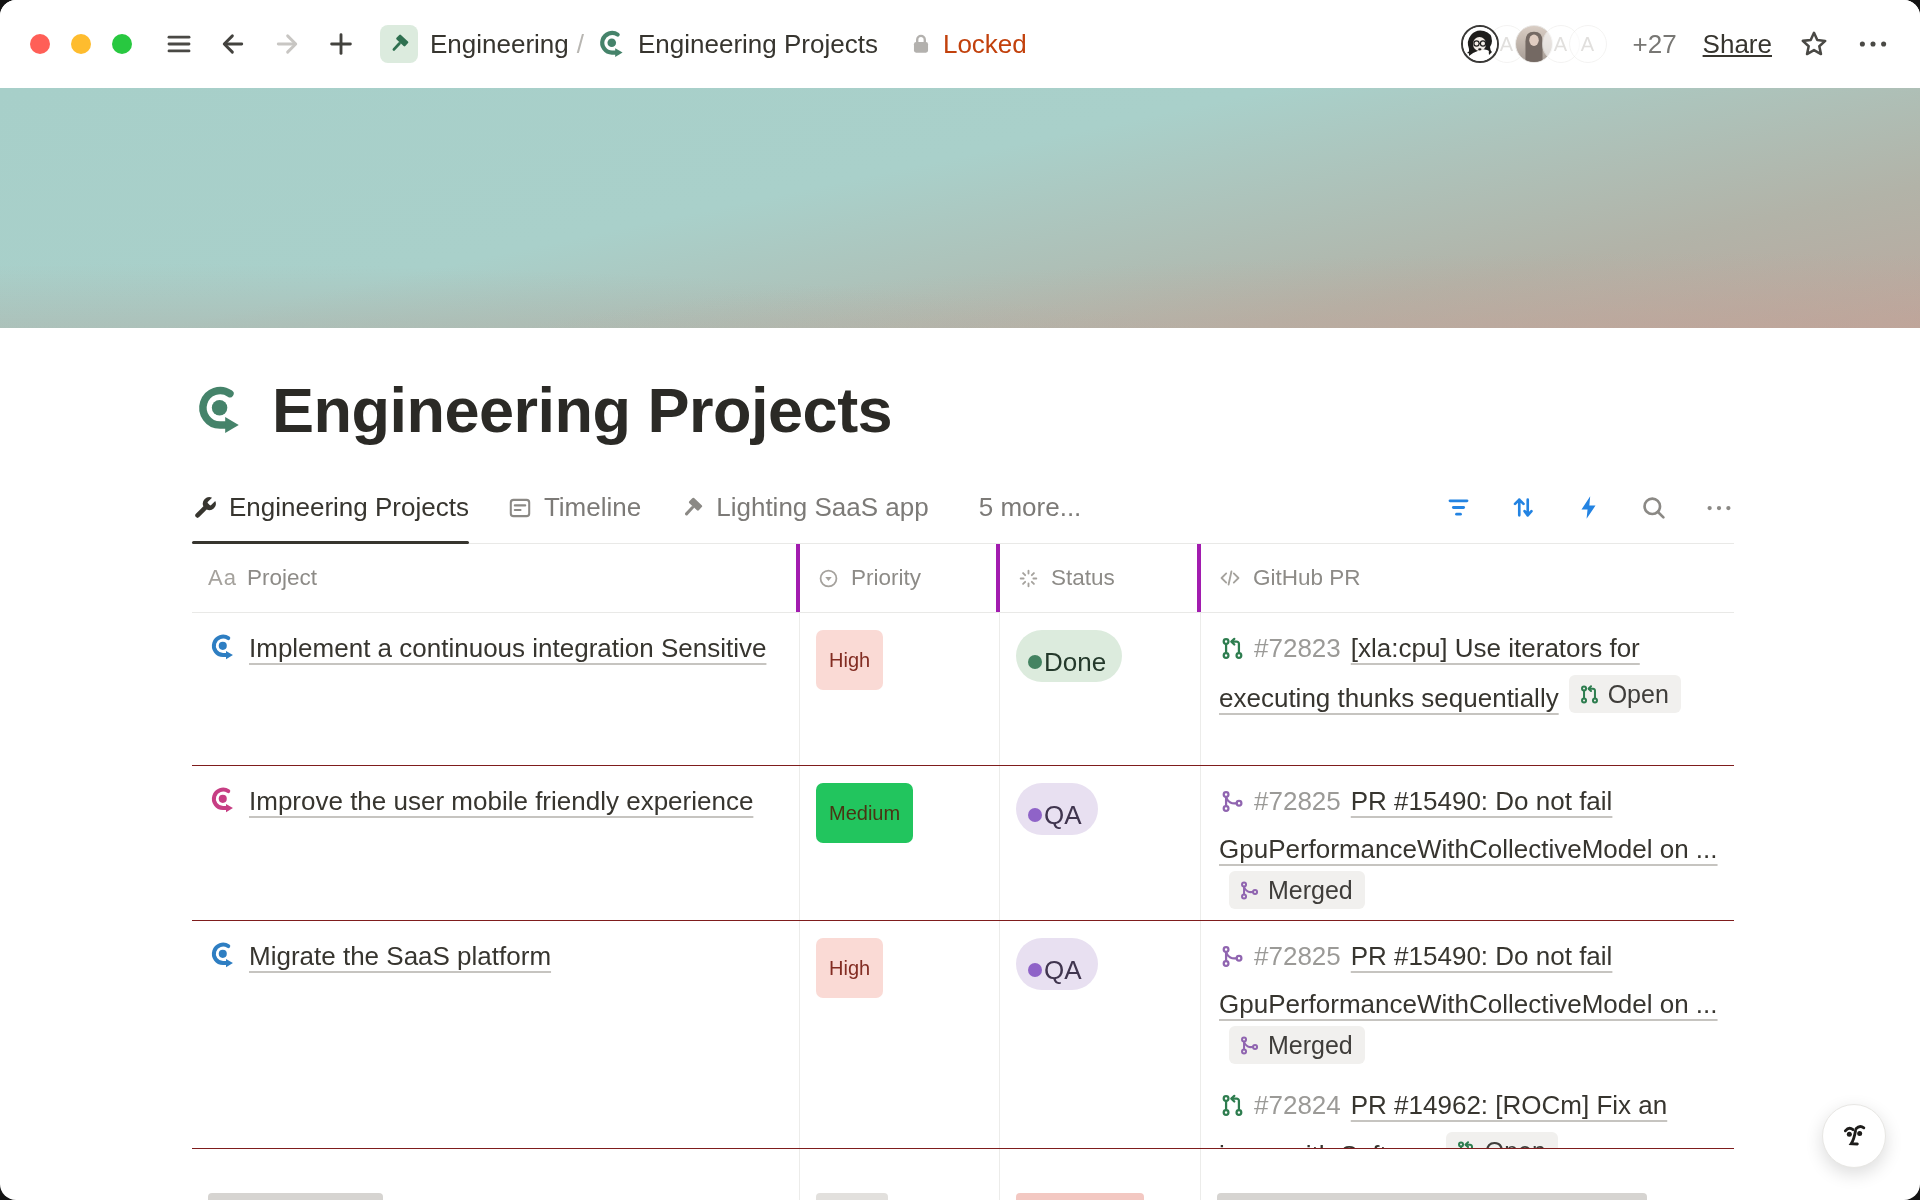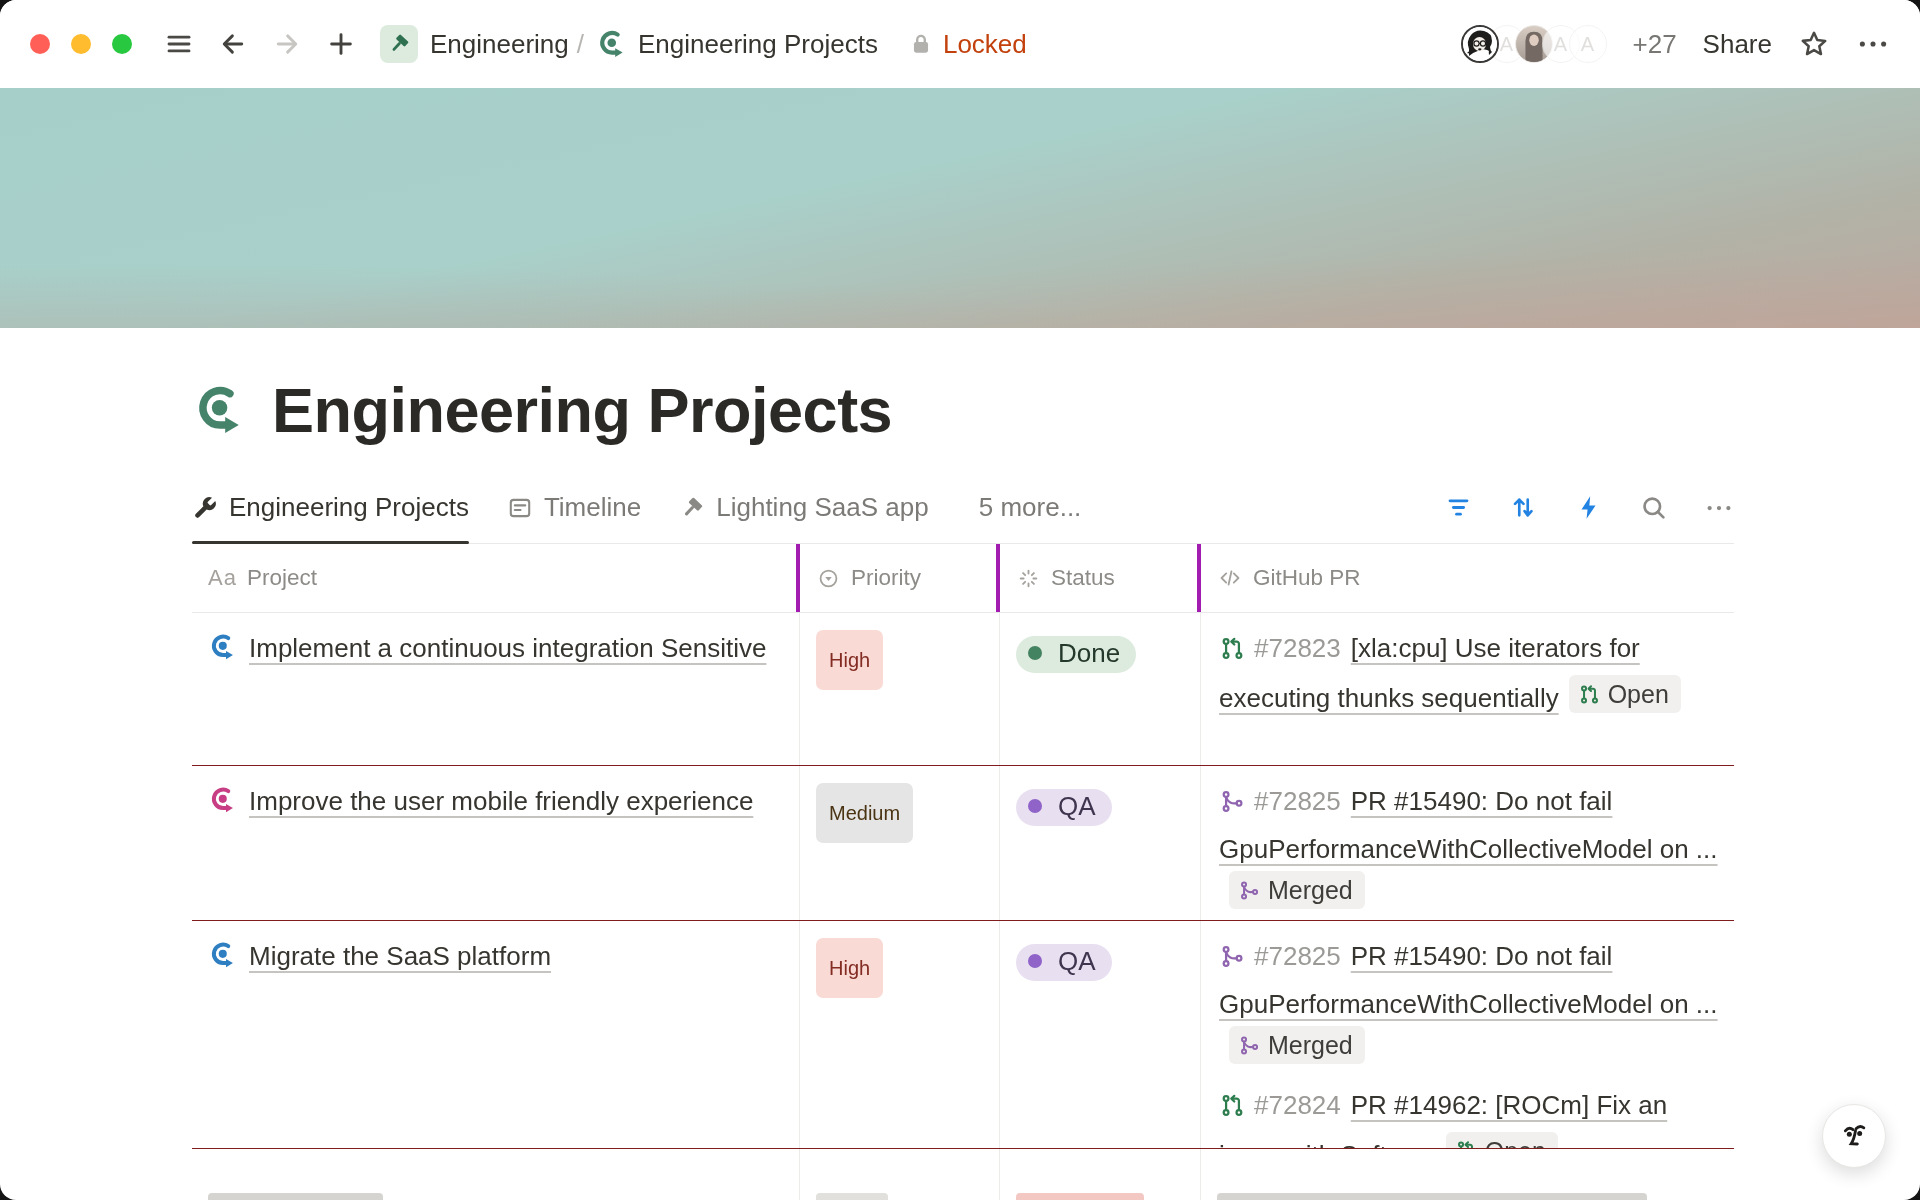--- a/index.html
+++ b/index.html
@@ -20,21 +20,21 @@
   .locked{display:flex;align-items:center;color:#c2410c;font-size:26px;margin-left:30px;}
   .locked svg{margin-right:9px;}
   .top-right{margin-left:auto;display:flex;align-items:center;gap:26px;}
   .avatars{display:flex;align-items:center;}
   .av{width:38px;height:38px;border-radius:50%;background:#fff;display:flex;align-items:center;justify-content:center;font-size:20px;color:#CFCDC9;border:1.5px solid #EDECEA;margin-left:-11px;position:relative;}
   .av.first{margin-left:0;border:2.5px solid #3A3937;z-index:5;overflow:hidden;}
   .av.ghost{opacity:.62;}
   .av.photo{opacity:.78;overflow:hidden;border:1.5px solid #E3E1DE;
     background:linear-gradient(180deg,#cfc0b4 0%,#a89a8f 60%,#8e8279 100%);}
   .plus-more{color:#787774;font-size:26px;}
-  .share{color:#37352F;font-size:26px;cursor:pointer;}
+  .share{color:#37352F;font-size:26px;cursor:pointer;text-decoration:underline;}
   .icon-btn{display:flex;align-items:center;justify-content:center;cursor:pointer;}
 
   
   .cover{height:240px;cursor:default;
     background:
       radial-gradient(120% 90% at 88% 118%, rgba(197,160,148,.65) 0%, rgba(197,160,148,0) 55%),
       radial-gradient(110% 85% at 8% 120%, rgba(180,160,150,.55) 0%, rgba(180,160,150,0) 55%),
       linear-gradient(168deg,#A7CFC9 0%,#A9D0CA 42%,#B2B3A8 78%,#BBA89E 100%);}
 
   
@@ -59,22 +59,22 @@
   .t-row{border-bottom:1px solid #7f1d1d;overflow:hidden;}
   .t-row.r1{height:153px;} .t-row.r2{height:155px;} .t-row.r3{height:228px;}
   .td{padding:14px 10px 0 16px;border-right:1px solid #ECECEA;font-size:26px;line-height:43px;}
   .td:last-child{border-right:none;padding-left:18px;}
   .proj-link{color:#37352F;cursor:pointer;}
   .proj-link .ptxt{text-decoration:underline;text-decoration-color:#C6C4C0;text-decoration-thickness:1.5px;text-underline-offset:6px;}
   .row-ic{display:inline-block;vertical-align:-5px;margin-right:11px;}
   .td.mid{padding-top:17px;}
   .badge{display:inline-block;border-radius:7px;padding:13px 13px;font-size:20px;line-height:34px;text-align:right;}
   .badge.red{background:#FADAD5;color:#822C22;}
-  .badge.yellow{background:#e5e5e5;color:#4A3413;}
-  .pill{display:inline-flex;align-items:center;gap:16px;border-radius:999px;padding:0 16px 3px 12px;font-size:26px;line-height:34px;}
+  .badge.yellow{background:#22c55e;color:#4A3413;}
+  .pill{display:inline-flex;align-items:center;gap:2px;border-radius:999px;padding:15px 16px 3px 12px;font-size:26px;line-height:34px;}
   .pill .dot{width:14px;height:14px;border-radius:50%;}
   .pill.green{background:#DCEBDD;color:#24392B;} .pill.green .dot{background:#448361;}
   .pill.purple{background:#E8E0F1;color:#40354F;} .pill.purple .dot{background:#8F63C8;}
   .pr-block{margin-bottom:13px;}
   .pr-ic{display:inline-block;vertical-align:-5px;margin-right:8px;}
   .pr-num{color:#9B9A97;margin-right:10px;}
   .pr-title{color:#37352F;text-decoration:underline;text-decoration-color:#C6C4C0;text-decoration-thickness:1.5px;text-underline-offset:6px;cursor:pointer;}
   .state-badge{display:inline-flex;align-items:center;gap:7px;background:#F1F0EE;border-radius:6px;padding:2px 12px 2px 9px;font-size:25px;color:#3F3D3A;margin-left:10px;vertical-align:1px;line-height:34px;}
   .sliver{display:grid;grid-template-columns:608px 200px 201px 533px;height:52px;}
   .sliver>div{border-right:1px solid #ECECEA;padding-left:16px;}

